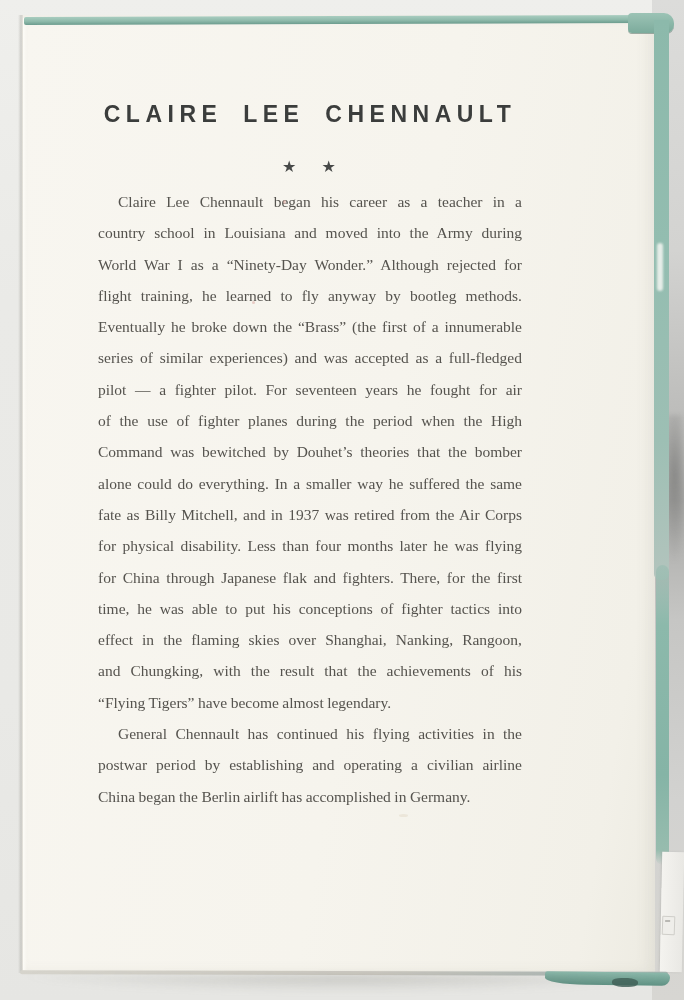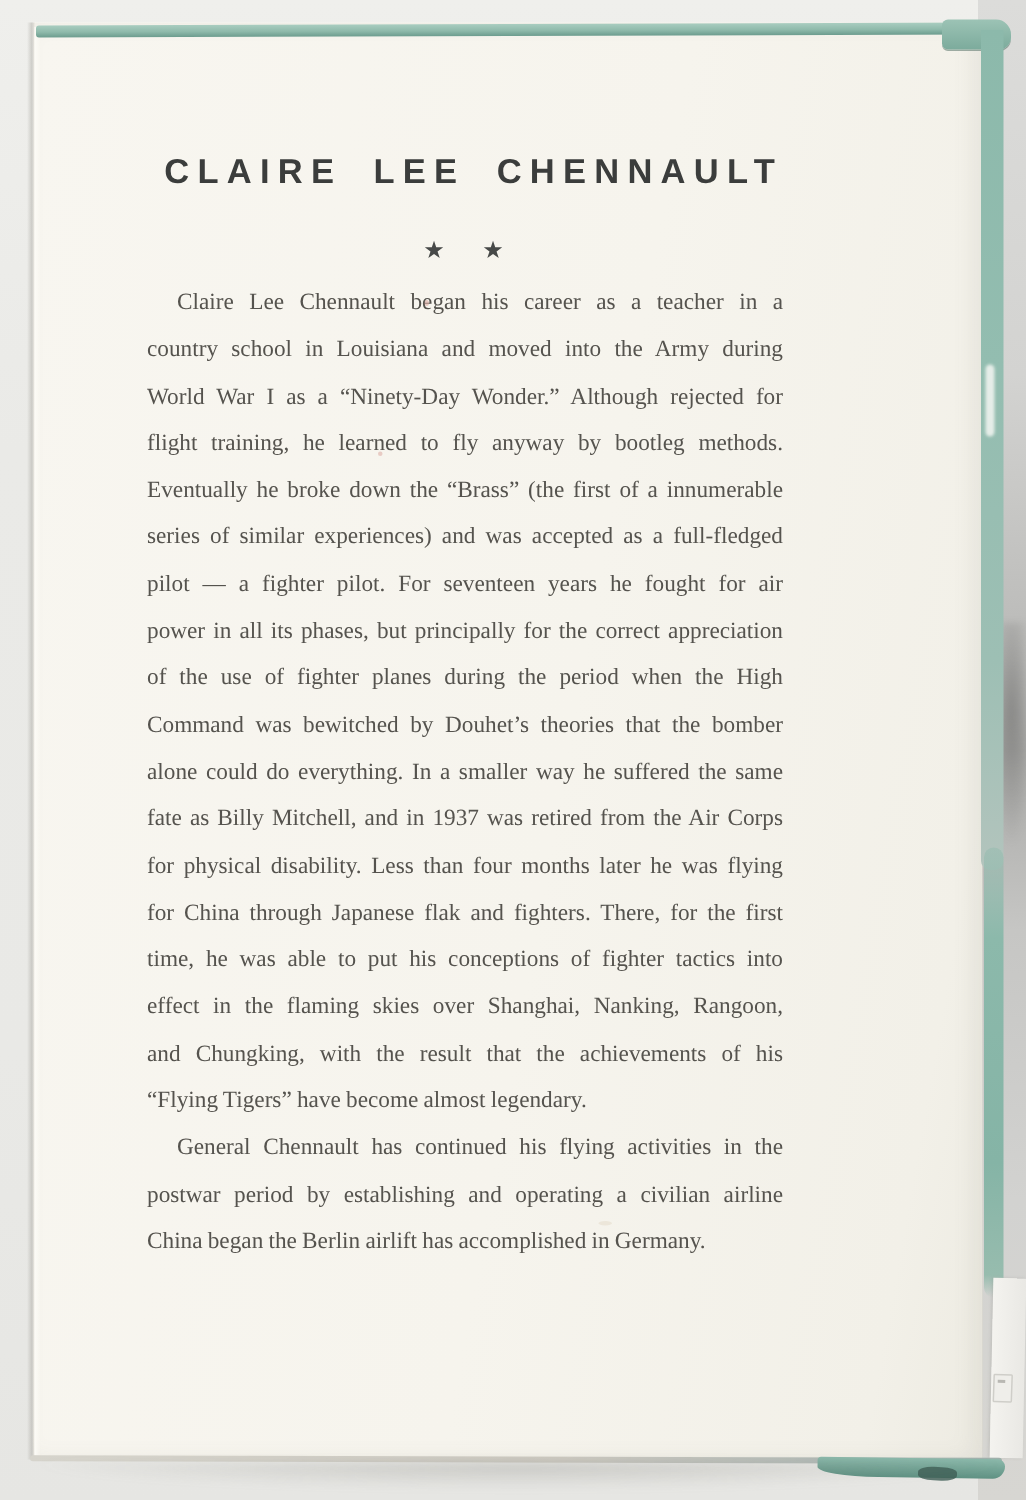--- a/index.html
+++ b/index.html
@@ -101,21 +101,21 @@
     background:radial-gradient(ellipse at 50% 0%, rgba(120,120,112,.28), rgba(120,120,112,0) 70%);
     filter:blur(3px);
   }
 
   
   .content{position:absolute;left:98px;top:0;width:424px;}
   .title{
     margin:0;position:absolute;top:101px;left:0;width:100%;
     font-family:"Liberation Sans","DejaVu Sans",sans-serif;
     font-weight:700;font-size:23px;letter-spacing:5.5px;word-spacing:9px;
-    color:#3b3d3c;text-align:right;white-space:nowrap;
+    color:#3b3d3c;text-align:center;white-space:nowrap;
   }
   .stars{
     position:absolute;top:157px;left:0;width:100%;
     font-family:"DejaVu Sans",sans-serif;
     font-size:16px;color:#474948;text-align:center;word-spacing:16px;letter-spacing:2px;
   }
   .flap-text{
     position:absolute;top:186px;left:0;width:424px;
     font-size:15.5px;line-height:31.3px;color:#55534e;word-spacing:-0.4px;
   }
@@ -162,21 +162,20 @@
     <h1 class="title">CLAIRE LEE CHENNAULT</h1>
     <div class="stars">★ ★</div>
     <div class="flap-text">
         <div class="line first">Claire Lee Chennault began his career as a teacher in a</div>
         <div class="line">country school in Louisiana and moved into the Army during</div>
         <div class="line">World War I as a “Ninety-Day Wonder.” Although rejected for</div>
         <div class="line">flight training, he learned to fly anyway by bootleg methods.</div>
         <div class="line">Eventually he broke down the “Brass” (the first of a innumerable</div>
         <div class="line">series of similar experiences) and was accepted as a full-fledged</div>
         <div class="line">pilot — a fighter pilot. For seventeen years he fought for air</div>
-        <div class="line">power in all its phases, but principally for the correct appreciation</div>
         <div class="line">of the use of fighter planes during the period when the High</div>
         <div class="line">Command was bewitched by Douhet’s theories that the bomber</div>
         <div class="line">alone could do everything. In a smaller way he suffered the same</div>
         <div class="line">fate as Billy Mitchell, and in 1937 was retired from the Air Corps</div>
         <div class="line">for physical disability. Less than four months later he was flying</div>
         <div class="line">for China through Japanese flak and fighters. There, for the first</div>
         <div class="line">time, he was able to put his conceptions of fighter tactics into</div>
         <div class="line">effect in the flaming skies over Shanghai, Nanking, Rangoon,</div>
         <div class="line">and Chungking, with the result that the achievements of his</div>
         <div class="line last">“Flying Tigers” have become almost legendary.</div>

